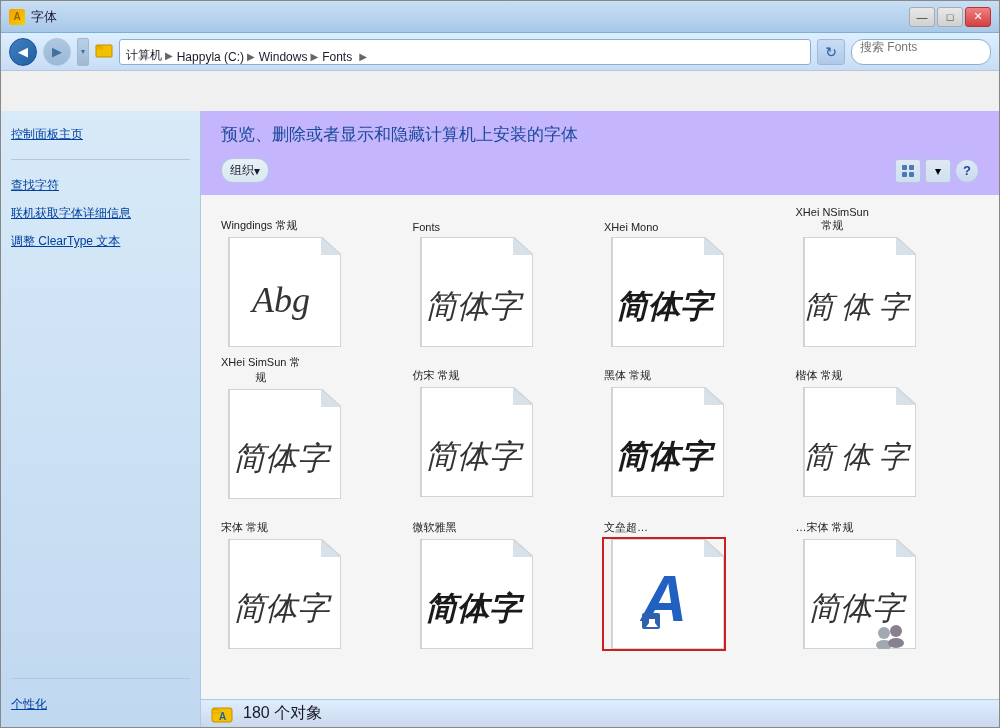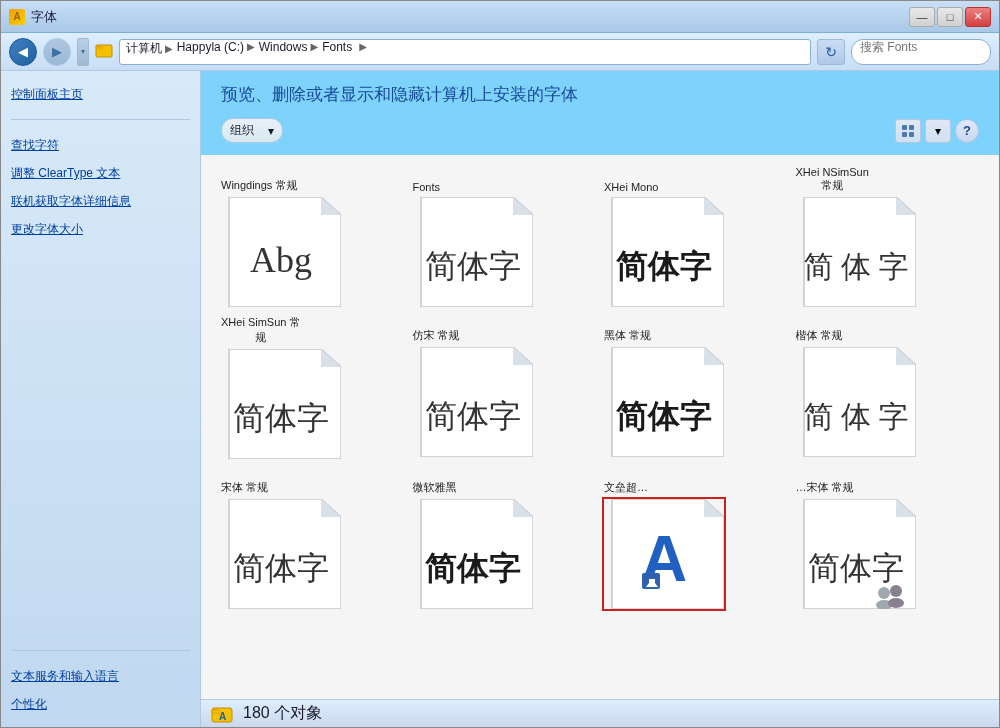--- a/index.html
+++ b/index.html
@@ -132,21 +132,21 @@
       color: #4070a0;
     }
 
     .address-path-bar {
       flex: 1;
       height: 26px;
       background: white;
       border: 1px solid #8ab0d0;
       border-radius: 3px;
       display: flex;
-      align-items: flex-start;
+      align-items: flex-end;
       padding: 0 6px;
       gap: 4px;
     }
 
     .path-icon {
       font-size: 12px;
     }
 
     .path-segment {
       font-size: 12px;
@@ -200,20 +200,21 @@
       flex: 1;
       color: #888;
       background: transparent;
     }
 
     
     .main-container {
       flex: 1;
       display: flex;
       overflow: hidden;
+      margin-top: 40px;
     }
 
     
     .sidebar {
       width: 200px;
       background: linear-gradient(to bottom, #d8eaf8, #c0d8f0);
       border-right: 1px solid #b0c8e0;
       padding: 12px 10px;
       display: flex;
       flex-direction: column;
@@ -246,41 +247,41 @@
     .content {
       flex: 1;
       display: flex;
       flex-direction: column;
       background: #f5f5f5;
       overflow: hidden;
     }
 
     .content-header {
       padding: 12px 20px 8px;
-      background: #7dd3fc;
+      background: #c4b5fd;
     }
 
     .content-title {
       font-size: 17px;
       color: #1a4a9a;
       font-weight: normal;
       margin-bottom: 8px;
     }
 
     .toolbar {
       display: flex;
       align-items: center;
       gap: 8px;
       padding: 4px 0;
     }
 
     .toolbar-btn {
       display: flex;
       align-items: center;
-      gap: 14px;
+      gap: 0;
       padding: 3px 8px;
       background: linear-gradient(to bottom, #e8f0f8, #d8e8f0);
       border: 1px solid #b0c8e0;
       border-radius: 12px;
       cursor: pointer;
       font-size: 12px;
       color: #1a1a2a;
     }
 
     .toolbar-spacer {
@@ -347,20 +348,21 @@
       min-height: 28px;
       display: flex;
       align-items: flex-end;
       justify-content: center;
     }
 
     .font-icon {
       width: 120px;
       height: 110px;
       position: relative;
+      font-style: italic;
     }
 
     .font-icon svg {
       width: 100%;
       height: 100%;
     }
 
     
     .font-item.selected .font-icon {
       outline: 2px solid #cc2020;
@@ -436,26 +438,24 @@
 
     </div>
   </div>
 
   <div class="main-container">
 
     <div class="sidebar">
       <span class="sidebar-link">控制面板主页</span>
       <div class="sidebar-divider"></div>
       <span class="sidebar-link">查找字符</span>
+      <span class="sidebar-link">联机获取字体详细信息</span>
       <span class="sidebar-link">调整 ClearType 文本</span>
-      <span class="sidebar-link">联机获取字体详细信息</span>
-      <span class="sidebar-link">更改字体大小</span>
       <div style="flex:1"></div>
       <div class="sidebar-divider"></div>
-      <span class="sidebar-link">文本服务和输入语言</span>
       <span class="sidebar-link">个性化</span>
     </div>
 
     <div class="content">
       <div class="content-header">
         <div class="content-title">预览、删除或者显示和隐藏计算机上安装的字体</div>
         <div class="toolbar">
           <div class="toolbar-btn">
             <span>组织</span>
             <span>▾</span>

